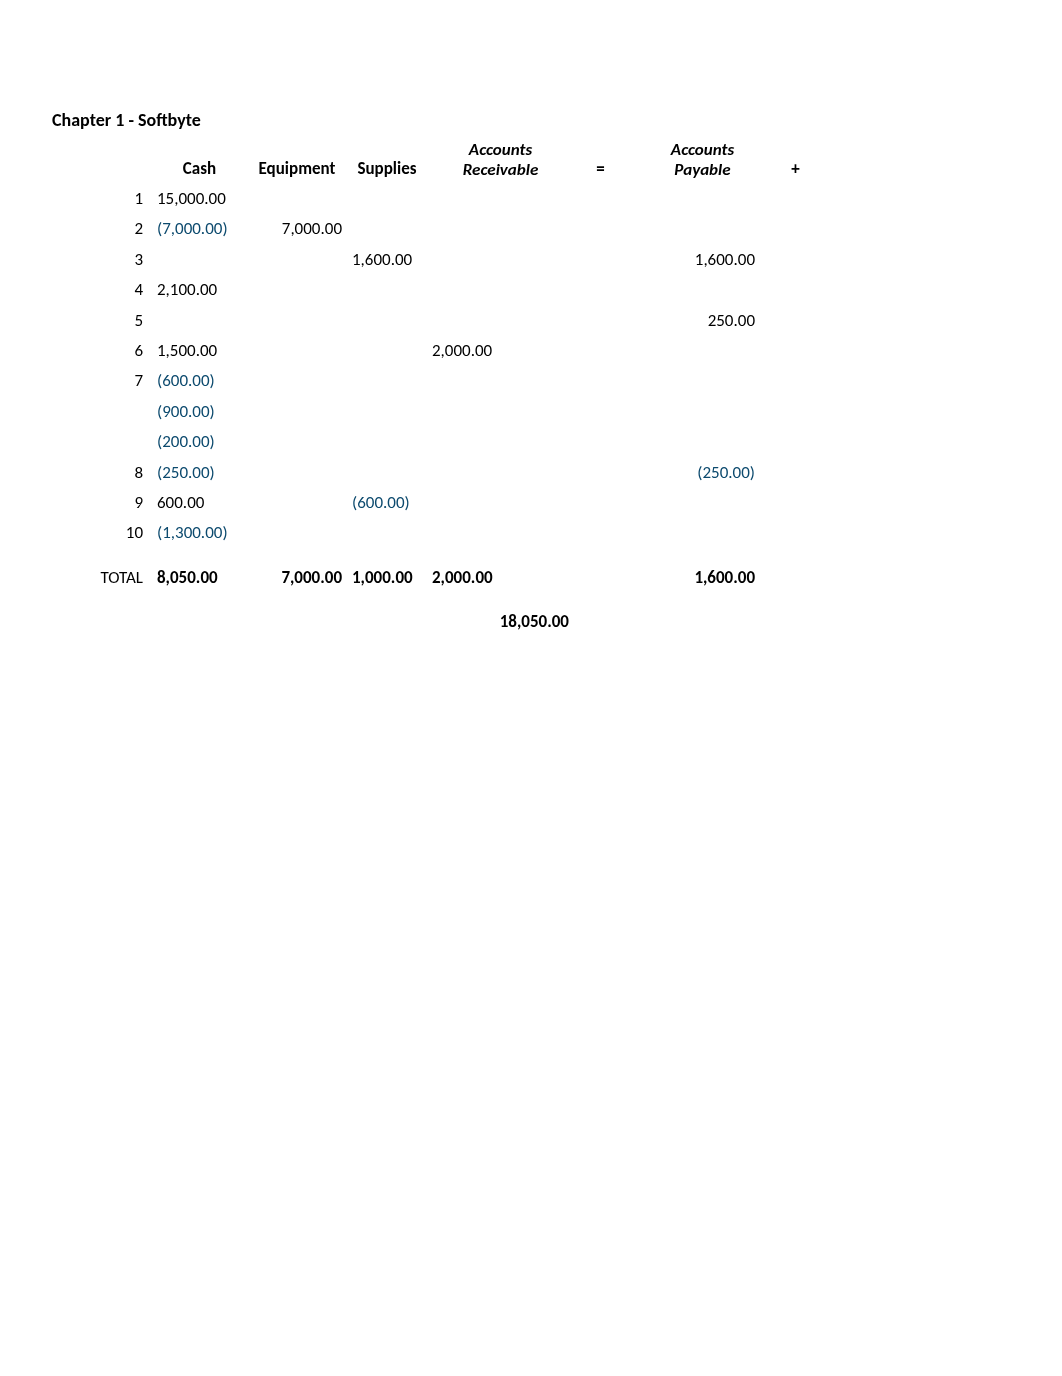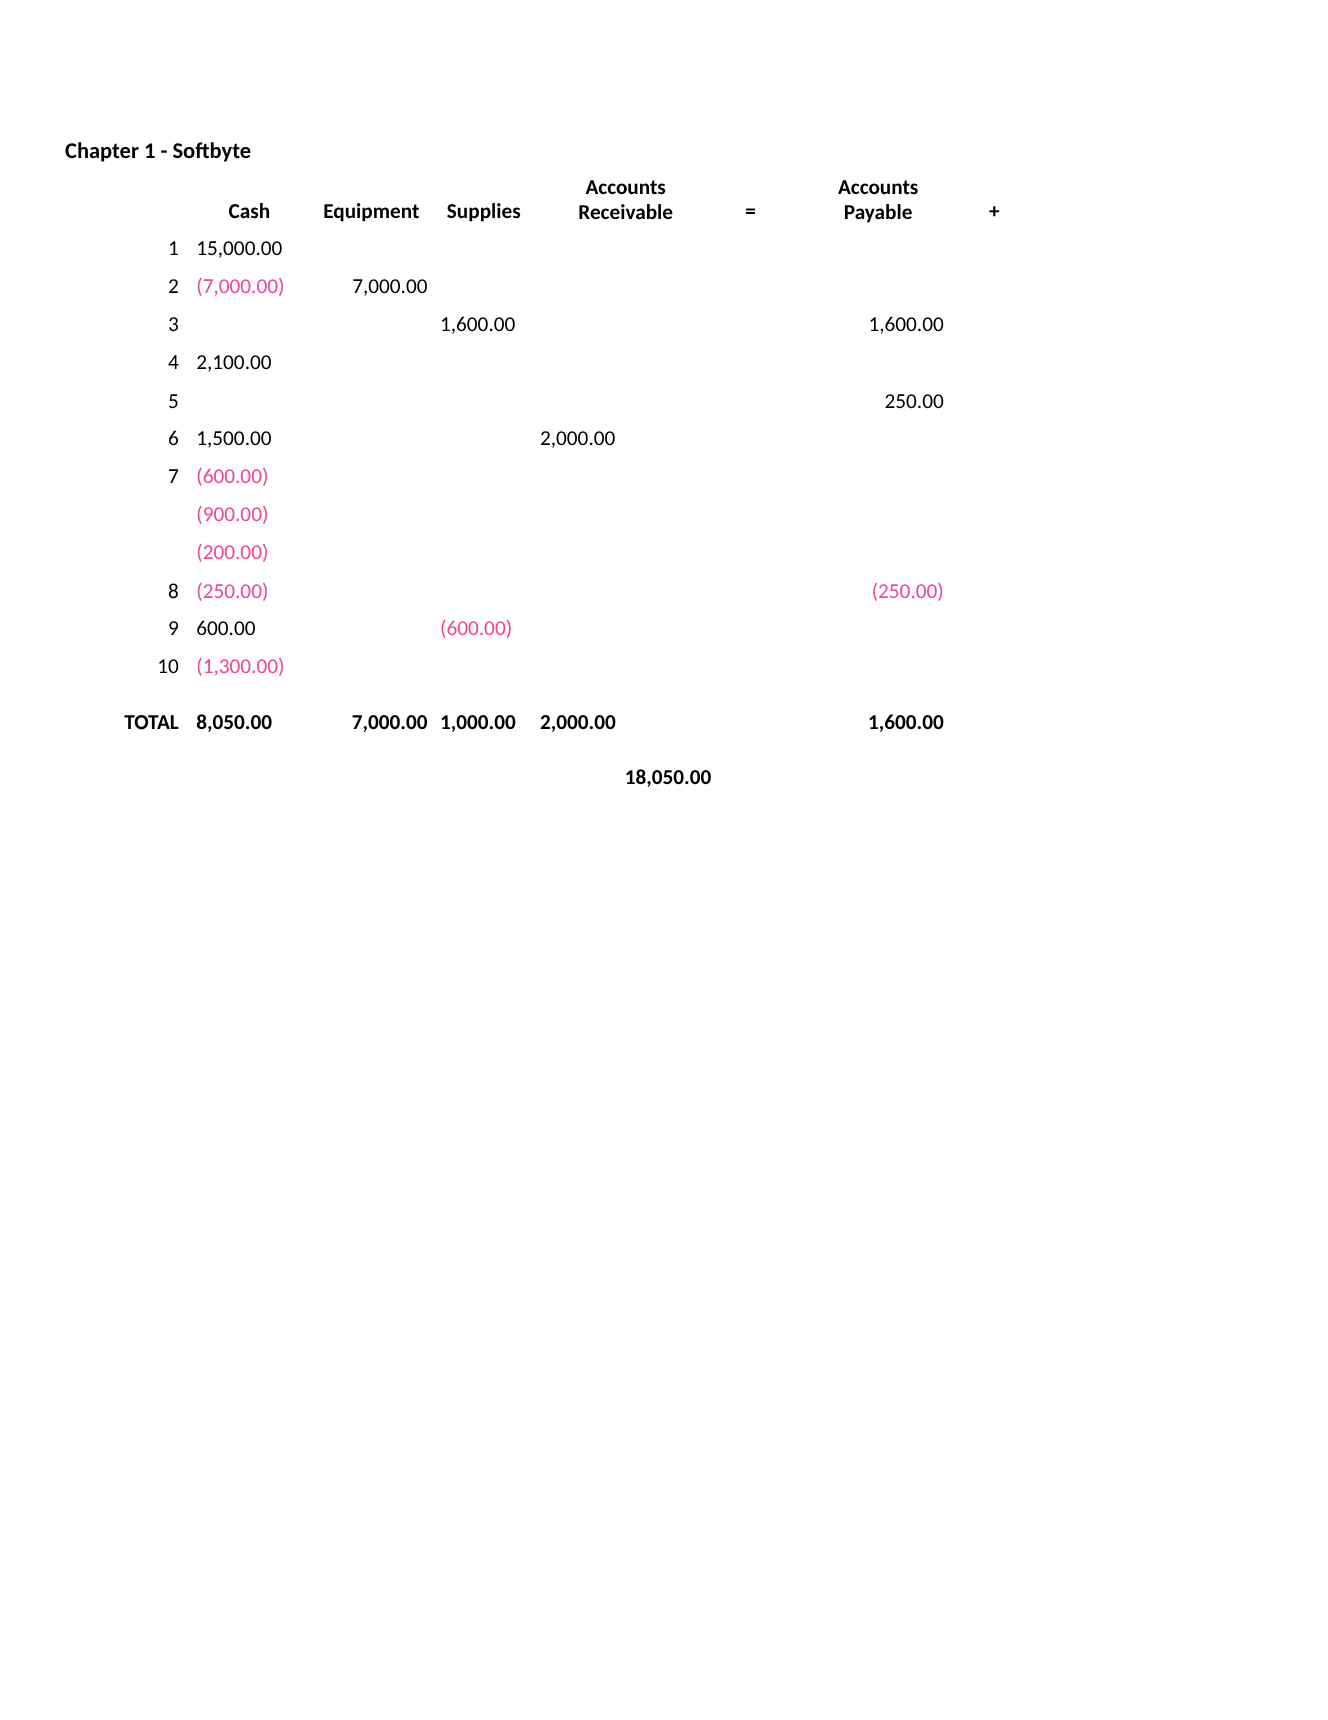--- a/index.html
+++ b/index.html
@@ -35,37 +35,38 @@
       text-align: center;
       padding-bottom: 2px;
     }
     .col-header td {
       font-weight: 700;
       text-align: center;
       vertical-align: bottom;
     }
     .col-header .two-line {
       line-height: 1.15;
+      font-style: italic;
     }
     .col-rownum { width: 105px; text-align: right; padding-right: 8px; }
     .col-cash { width: 95px; text-align: right; padding-right: 6px; }
     .col-equip { width: 100px; text-align: right; padding-right: 6px; text-align: center;}
     .col-supplies { width: 80px; text-align: right; padding-right: 6px; }
     .col-ar { width: 145px; text-align: center; }
     .col-eq { width: 55px; text-align: center; font-weight: 700; }
     .col-ap { width: 145px; text-align: right; padding-right: 18px; }
     .col-plus { width: 45px; text-align: center; font-weight: 700; }
     
     .num { text-align: left; padding-right: 6px; }
     .num-ar { }
     .num-ap { text-align: right; padding-right: 18px; }
     .rownum { text-align: right; padding-right: 10px; }
-    .neg { color: #ec4899; }
+    .neg { color: #0c4a6e; }
     .bold { font-weight: 700; }
-    .total-label { font-weight: 700; text-align: right; padding-right: 10px; }
+    .total-label { font-weight: 400; text-align: right; padding-right: 10px; }
     .spacer-row td { height: 14px; padding: 0; }
     .grand { text-align: right; font-weight: 700; }
     .hdr-cash { text-align: center; }
     .hdr-equip { text-align: center; }
     .hdr-supplies { text-align: center; }
   </style>
 </head>
 <body>
 
 <div class="page">

